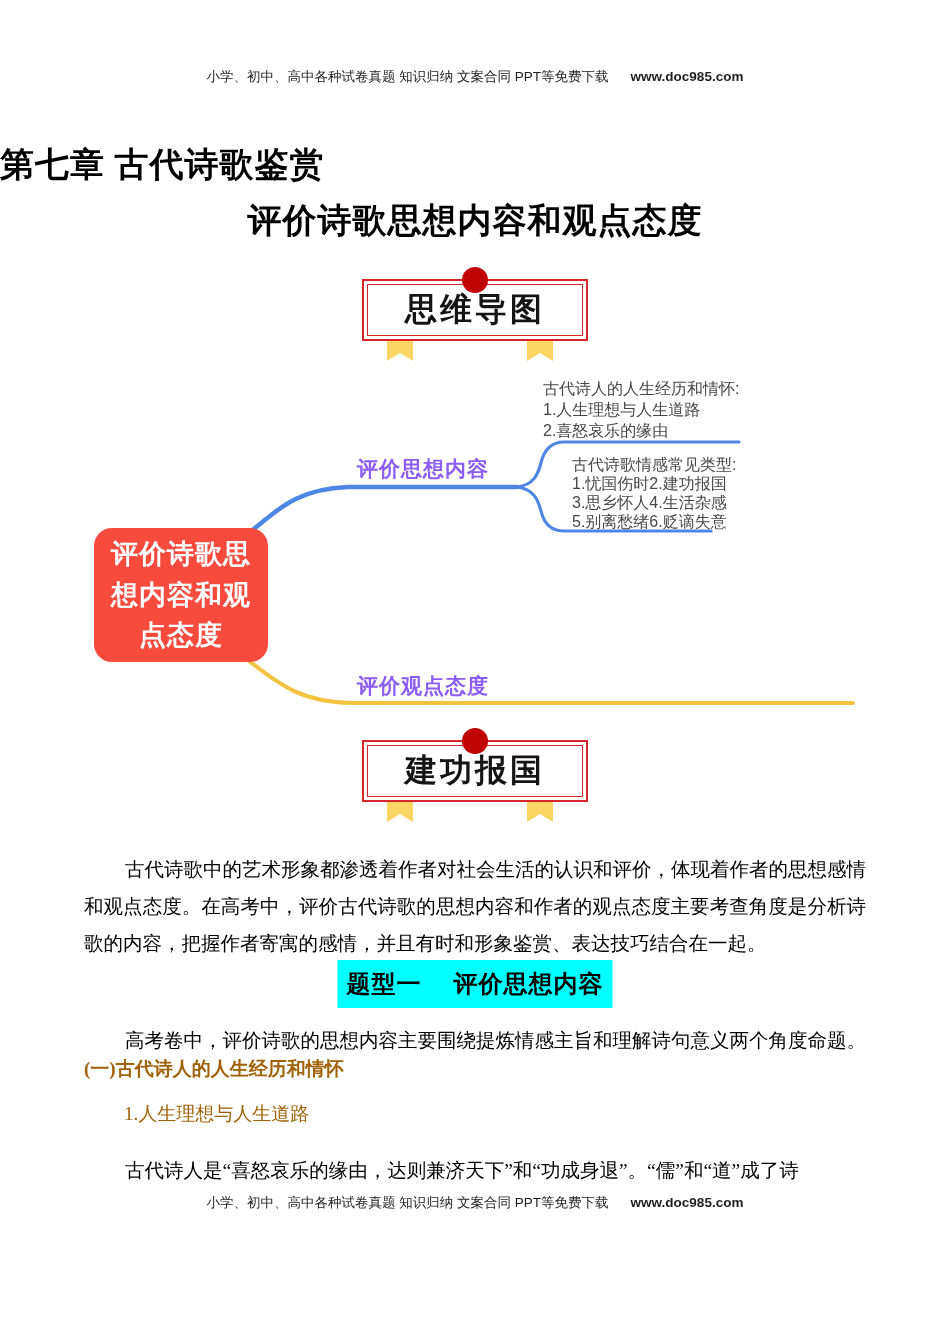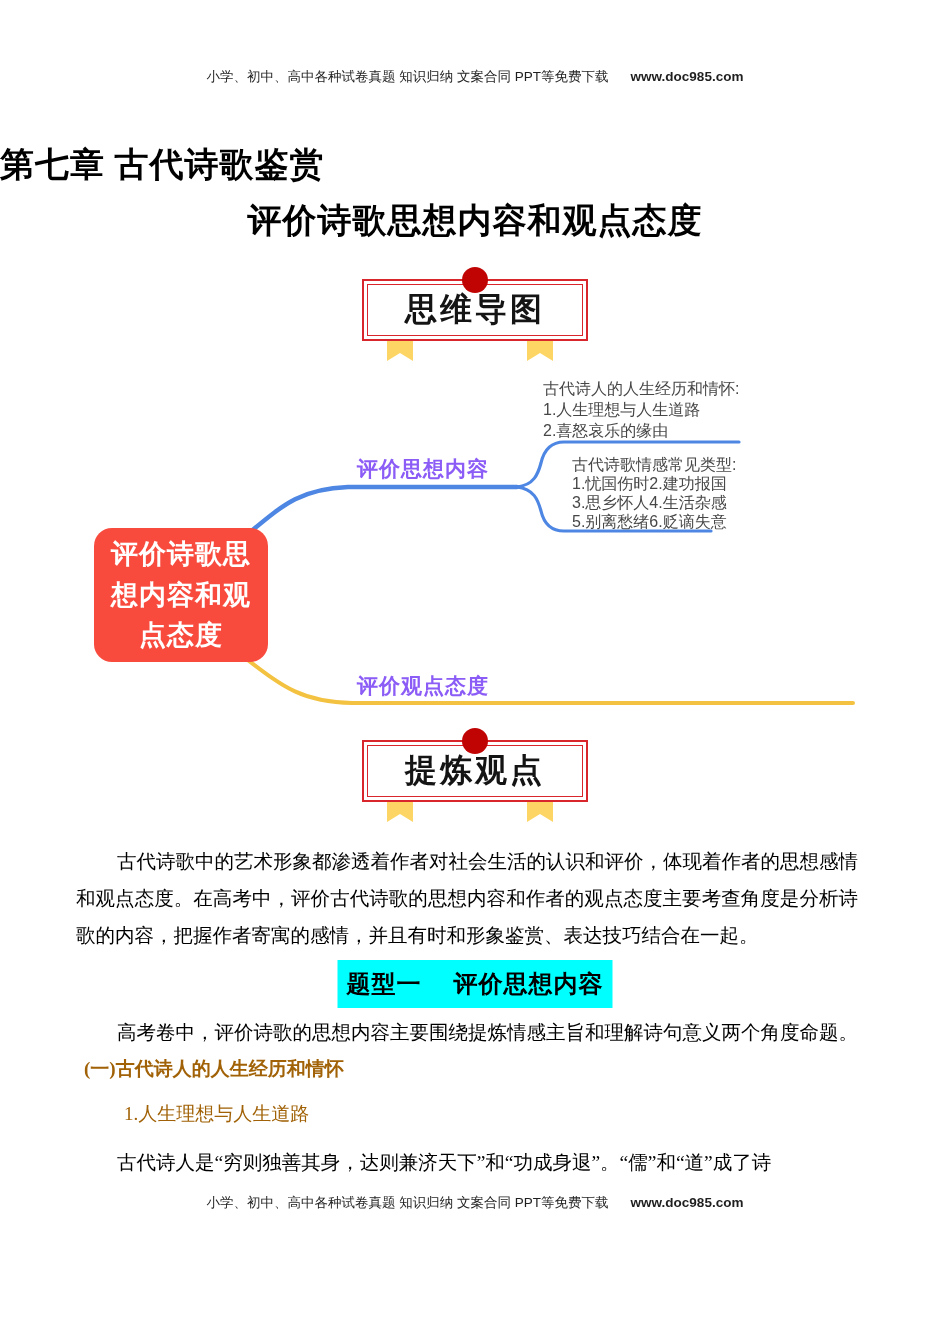--- a/index.html
+++ b/index.html
@@ -72,22 +72,22 @@
   .branch-label.b1{left:357px;top:85px;}
   .branch-label.b2{left:357px;top:302px;}
   .mm-node{
     position:absolute;color:#474747;font-size:16px;white-space:pre-line;
   }
   .mm-node.n1{left:543px;top:8px;line-height:21px;}
   .mm-node.n2{left:572px;top:85px;line-height:19px;}
   .mm-node.n3{left:541px;top:196px;line-height:19.5px;}
   
   .para{
-    position:absolute;left:76px;width:782px;
-    font-size:19.5px;line-height:37px;text-align:justify;text-indent:41px;
+    position:absolute;left:84px;width:782px;
+    font-size:19.5px;line-height:37px;text-align:justify;text-indent:41px;margin-top:8px;
   }
   .para1{top:843px;}
   .para2{top:1014px;width:800px;}
   .para3{top:1144px;width:800px;}
   .type-title{
     position:absolute;top:960px;left:50%;transform:translateX(-50%);
     background:#00ffff;color:#000;
     font-size:24px;font-weight:bold;letter-spacing:1px;
     padding:8px 9px;white-space:nowrap;
   }
@@ -137,34 +137,34 @@
 1.忧国伤时2.建功报国
 3.思乡怀人4.生活杂感
 5.别离愁绪6.贬谪失意</div>
   </div>
 
   <div class="banner banner-knowledge">
     <div class="ribbon r1"></div>
     <div class="ribbon r2"></div>
     <div class="banner-box">
       <div class="banner-inner">
-        <span class="banner-text">提炼观点</span>
+        <span class="banner-text">建功报国</span>
       </div>
     </div>
     <div class="banner-circle"></div>
   </div>
 
   <div class="para para1">古代诗歌中的艺术形象都渗透着作者对社会生活的认识和评价，体现着作者的思想感情和观点态度。在高考中，评价古代诗歌的思想内容和作者的观点态度主要考查角度是分析诗歌的内容，把握作者寄寓的感情，并且有时和形象鉴赏、表达技巧结合在一起。</div>
 
   <div class="type-title" style="background: rgb(0, 255, 255);">题型一　 评价思想内容</div>
 
   <div class="para para2">高考卷中，评价诗歌的思想内容主要围绕提炼情感主旨和理解诗句意义两个角度命题。</div>
 
   <div class="red-head h1">(一)古代诗人的人生经历和情怀</div>
   <div class="red-head h2">1.人生理想与人生道路</div>
 
-  <div class="para para3">古代诗人是“穷则独善其身，达则兼济天下”和“功成身退”。“儒”和“道”成了诗</div>
+  <div class="para para3">古代诗人是“喜怒哀乐的缘由，达则兼济天下”和“功成身退”。“儒”和“道”成了诗</div>
 
   <div class="pageline footer">
     <span>小学、初中、高中各种试卷真题  知识归纳  文案合同  PPT等免费下载</span><span class="site">www.doc985.com</span>
   </div>
 
 </div>
 
 </body></html>

